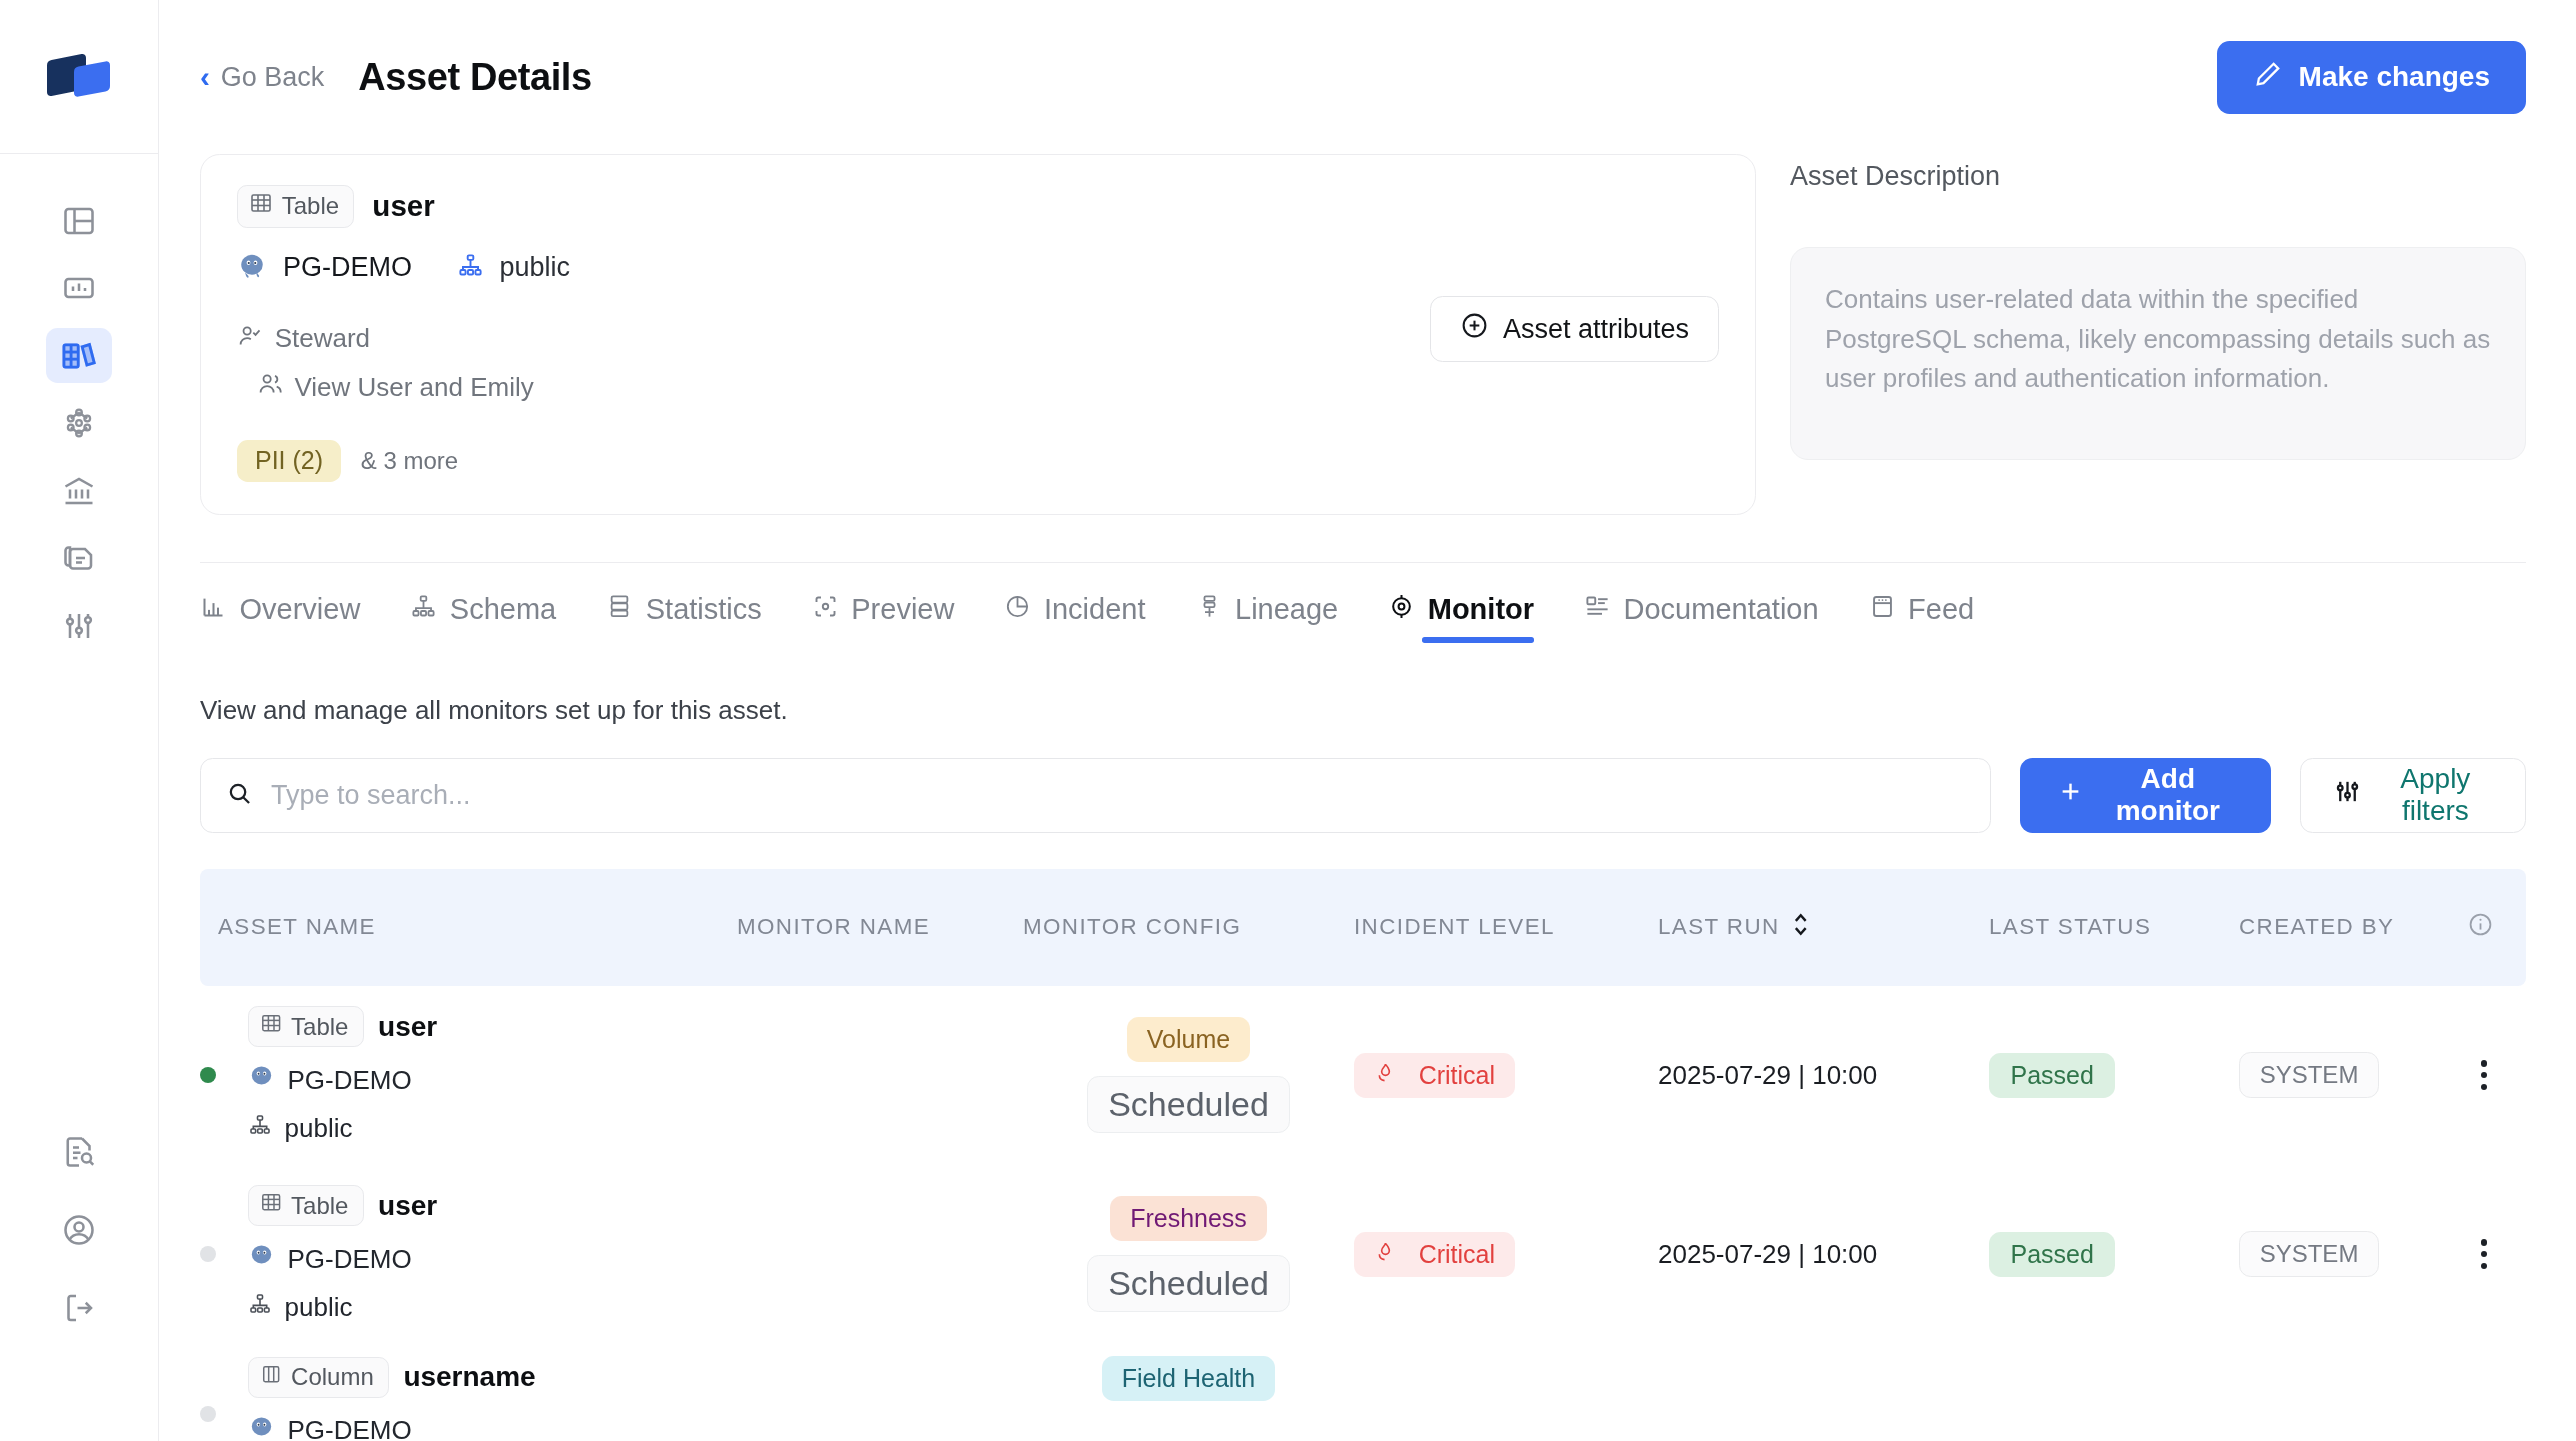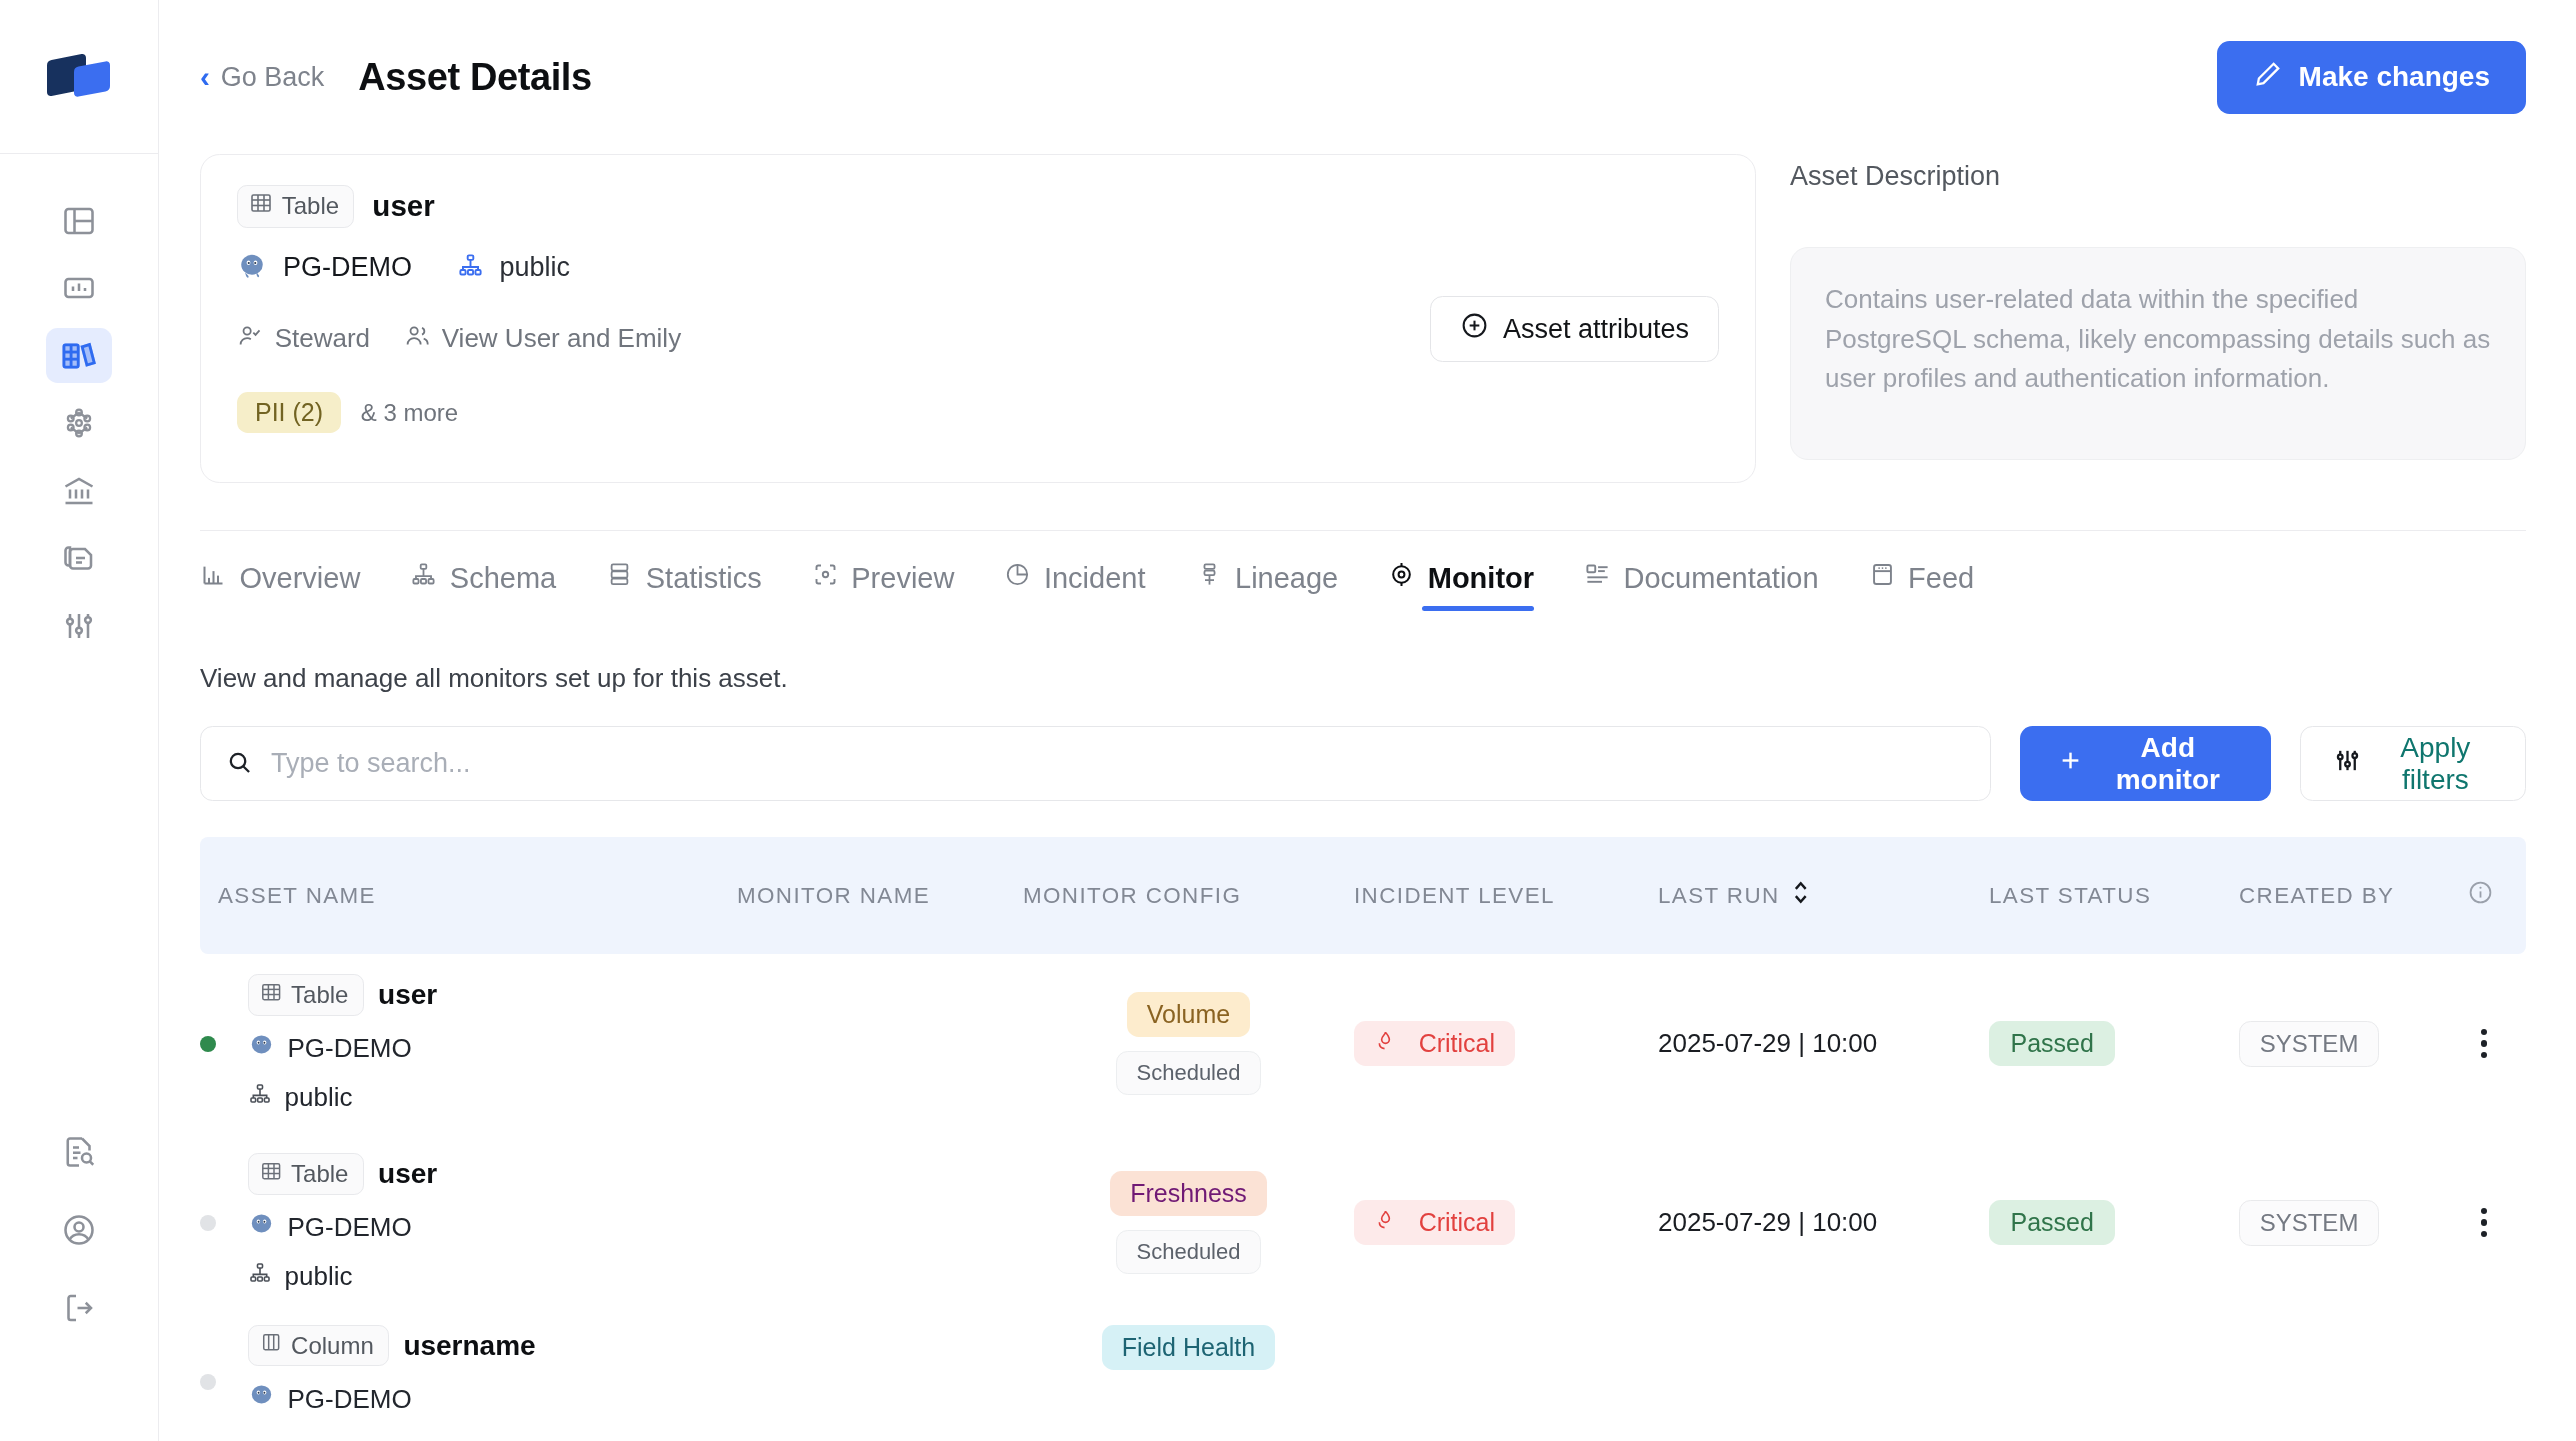--- a/index.html
+++ b/index.html
@@ -88,21 +88,21 @@
     display: inline-flex; align-items: center; gap: 9px;
     border: 1.8px solid #e8e9ec; background: #fafafb;
     border-radius: 9.8px; padding: 5.4px 14.3px 5.4px 10.7px;
     font-size: 24px; color: #53585f;
   }
   .row1 { display: flex; align-items: center; gap: 18px; }
   .asset-name { font-size: 29.5px; font-weight: 700; color: #0d0f12; }
   .row2 { display: flex; align-items: center; gap: 16px; margin-top: 23px; }
   .src-name { font-size: 27px; color: #15181d; }
   .schema-name { font-size: 27px; color: #2b2f36; }
-  .row3 { display: flex; align-items: center; gap: 14.3px; margin-top: 38px; color: #70757d; font-size: 26px; }
+  .row3 { display: flex; align-items: flex-start; gap: 14.3px; margin-top: 38px; color: #70757d; font-size: 26px; flex-direction: column; }
   .row3 .grp { display: flex; align-items: center; gap: 10.7px; }
   .row3 .grp + .grp { margin-left: 19.7px; }
   .row4 { display: flex; align-items: center; gap: 19.7px; margin-top: 36px; }
   .pii-tag {
     background: #f6eec9; color: #726322;
     border-radius: 10.7px; padding: 6.3px 18px; font-size: 25px;
   }
   .more-txt { color: #6f747c; font-size: 24px; }
   .asset-attr-btn {
     position: absolute; right: 36px; top: 141px;
@@ -211,21 +211,21 @@
   }
   .cell-asset { flex: 0 0 519px; display: flex; flex-direction: column; gap: 16px; padding-left: 30px; }
   .ca-l1 { display: flex; align-items: center; gap: 14.3px; }
   .ca-name { font-size: 28px; font-weight: 700; color: #0d0f12; }
   .ca-l2, .ca-l3 { display: flex; align-items: center; gap: 12.5px; font-size: 26px; color: #22262d; }
   .cell-mname { flex: 0 0 286px; }
   .cell-mconf { flex: 0 0 331px; display: flex; flex-direction: column; gap: 14.3px; align-items: center; }
   .cfg-pill { border-radius: 11.6px; padding: 8px 19.7px; font-size: 25px; }
   .cfg-sched {
     border: 1.8px solid #eceef0; background: #fafafb;
-    color: #5c626b; border-radius: 11.6px; padding: 8px 19.7px; font-size: 22px;
+    color: #5c626b; border-radius: 11.6px; padding: 8px 19.7px; font-size: 34px;
   }
   .cell-ilevel { flex: 0 0 304px; }
   .lvl-pill {
     display: inline-flex; align-items: center; gap: 22px;
     background: #fdeaea; color: #e2413f;
     border-radius: 11.6px; padding: 8px 19.7px; font-size: 25px;
   }
   .cell-lrun { flex: 0 0 331px; font-size: 26px; color: #1a1d22; }
   .cell-lstat { flex: 0 0 250px; }
   .stat-pill { background: #dcf0e2; color: #30744a; border-radius: 11.6px; padding: 8px 21.5px; font-size: 25px; display: inline-block; }

